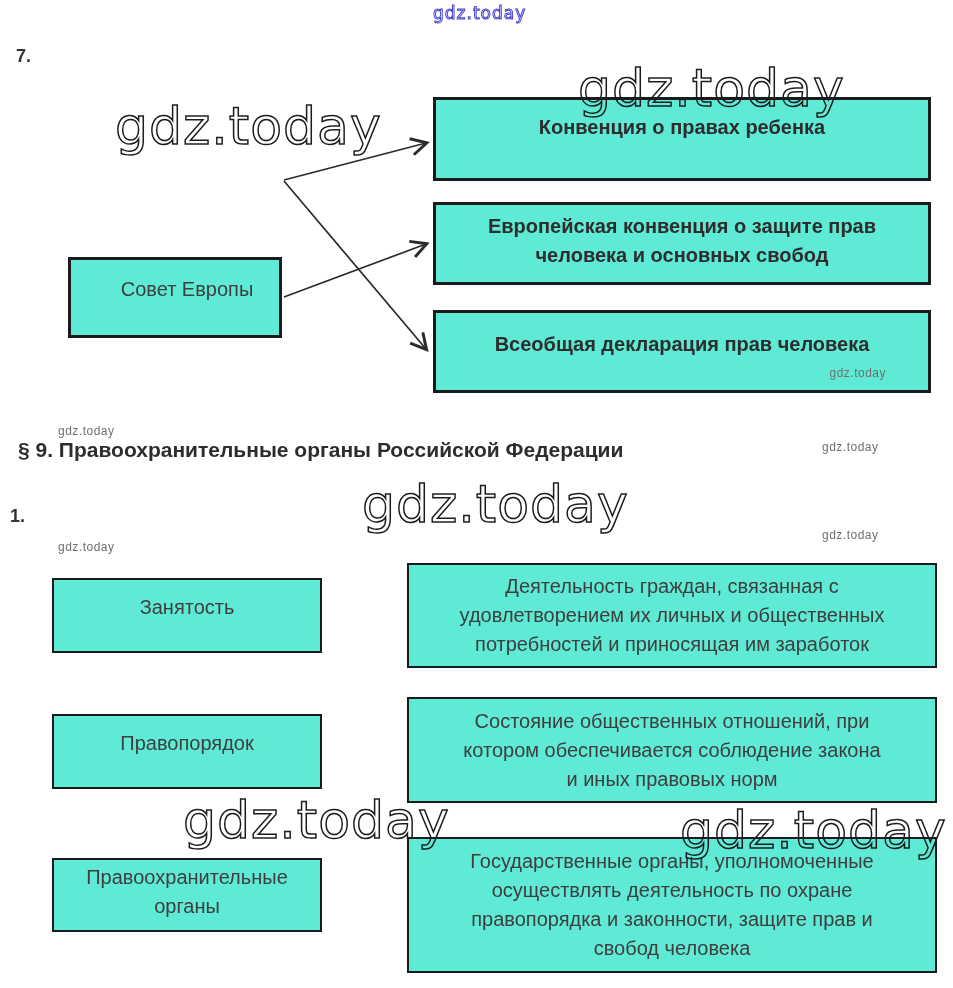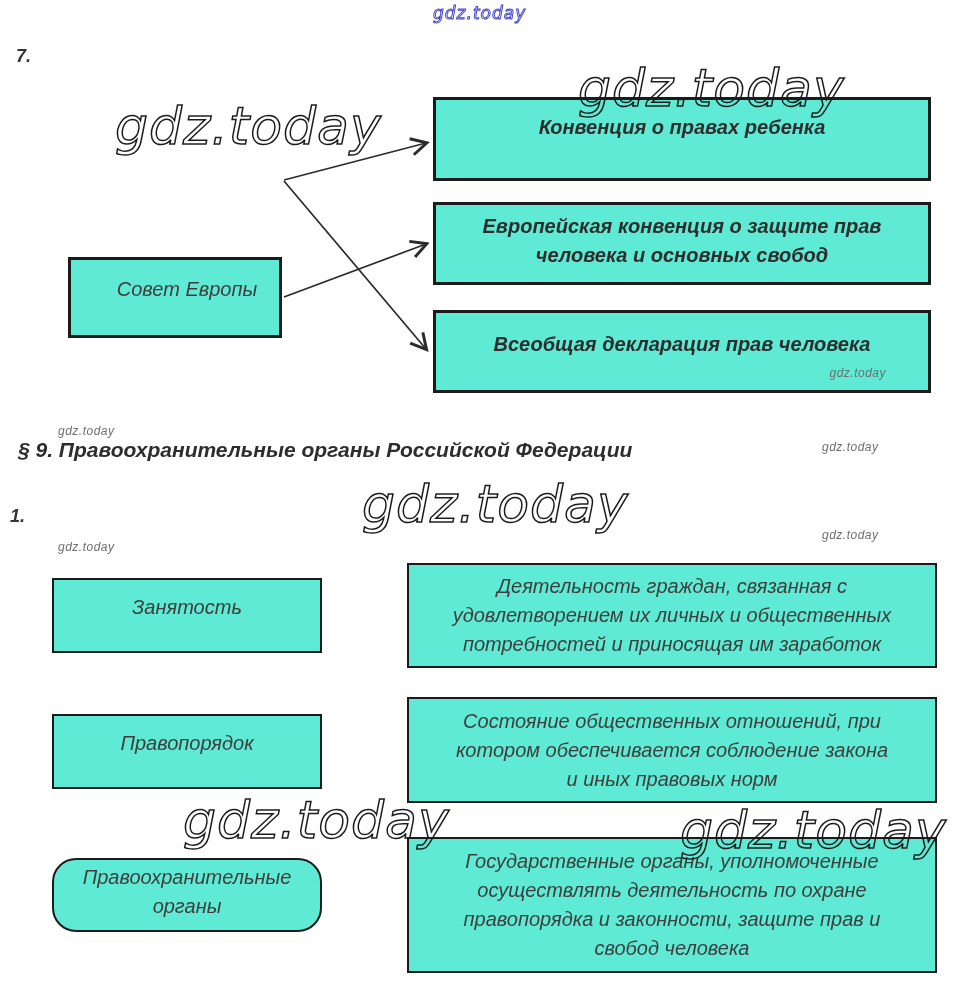--- a/index.html
+++ b/index.html
@@ -3,21 +3,21 @@
 <meta charset="utf-8">
 <style>
   html, body { margin: 0; padding: 0; }
   body {
     width: 953px; height: 988px;
     background: #ffffff;
     font-family: "Liberation Sans", "DejaVu Sans", sans-serif;
     position: relative;
     overflow: hidden;
   }
-  .page { position: absolute; left: 0; top: 0; width: 758px; height: 988px; font-style: italic; }
+  .page { position: absolute; left: 0; top: 0; width: 758px; height: 988px; }
 
   
   .box {
     position: absolute;
     border: 3px solid #1b1b1b;
     background: #5eead4;
     box-sizing: border-box;
     display: flex;
     align-items: center;
     justify-content: center;
@@ -138,21 +138,21 @@
     <span>Деятельность граждан, связанная с
 удовлетворением их личных и общественных
 потребностей и приносящая им заработок</span>
   </div>
   <div class="box thin" style="left:407px; top:697px; width:530px; height:106px;">
     <span>Состояние общественных отношений, при
 котором обеспечивается соблюдение закона
 и иных правовых норм</span>
   </div>
 
-  <div class="box thin term" style="left:52px; top:858px; width:270px; height:74px; padding-bottom:6px;border-radius:24px;">
+  <div class="box thin term" style="left:52px; top:858px; width:270px; height:74px; padding-bottom:6px;">
     <span>Правоохранительные
 органы</span>
   </div>
   <div class="box thin" style="left:407px; top:837px; width:530px; height:136px;">
     <span>Государственные органы, уполномоченные
 осуществлять деятельность по охране
 правопорядка и законности, защите прав и
 свобод человека</span>
   </div>
 

